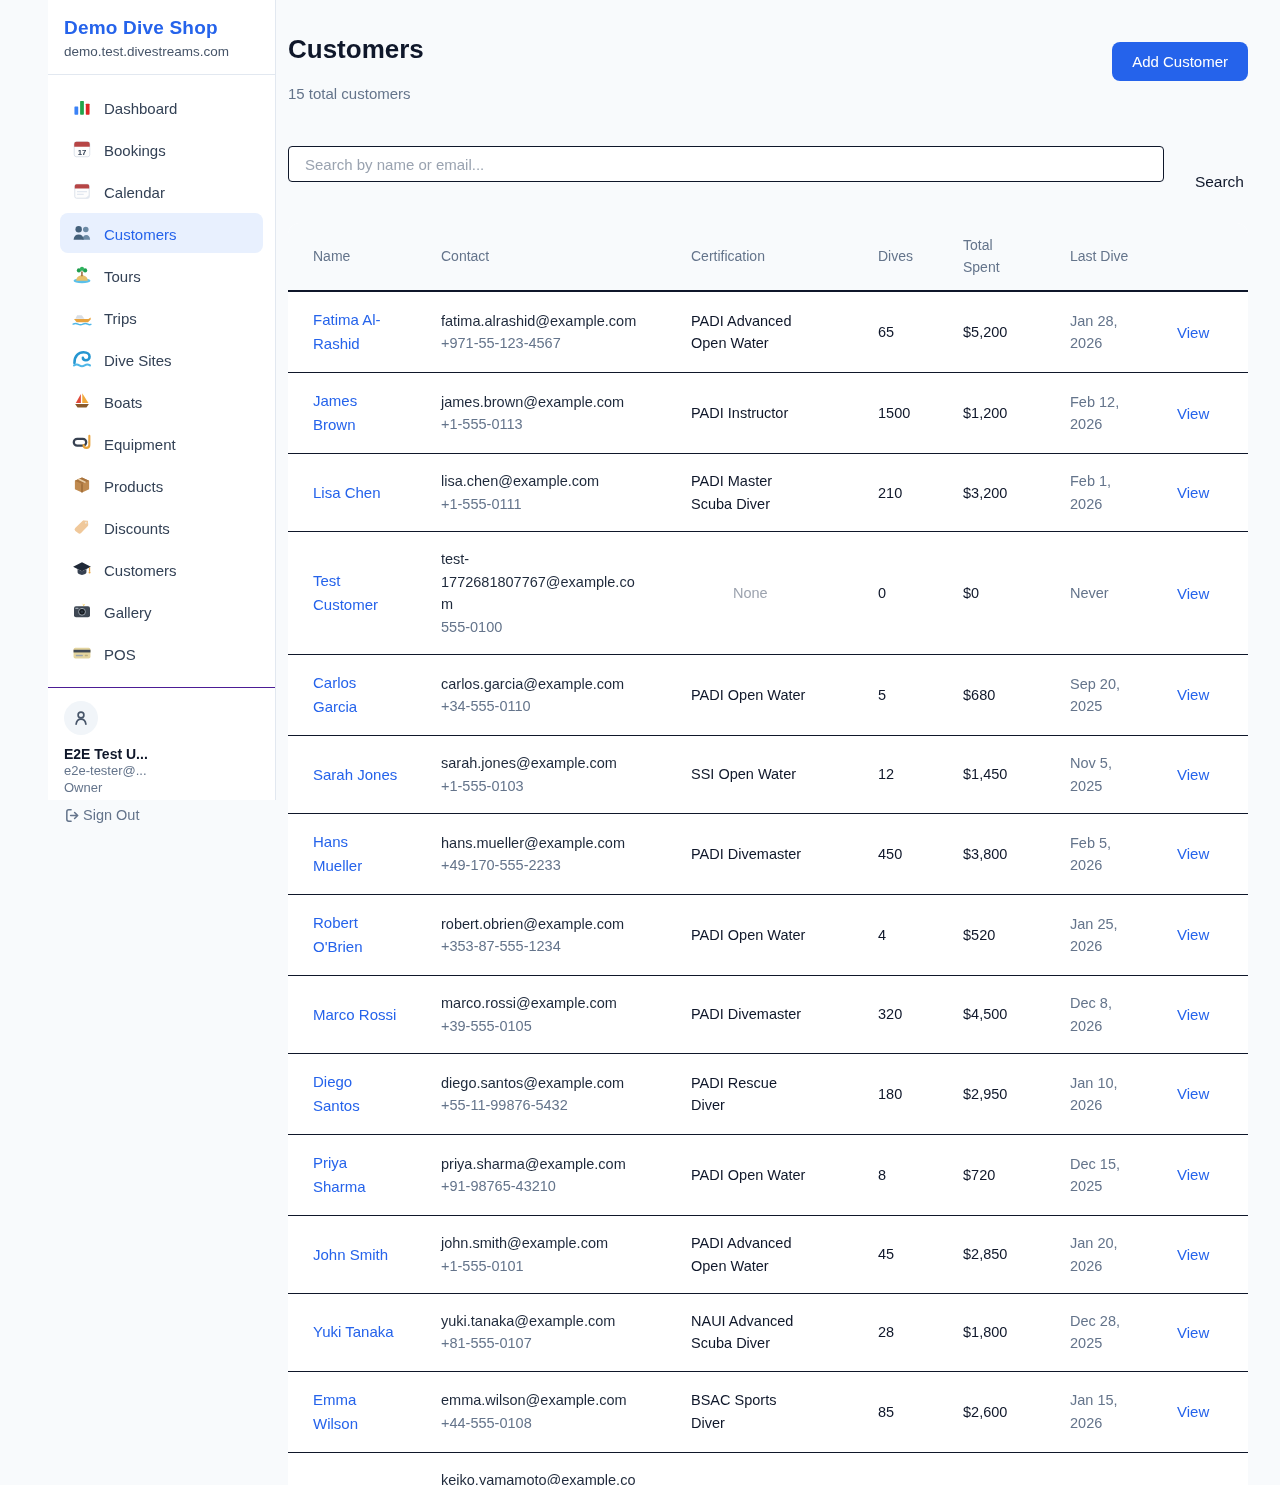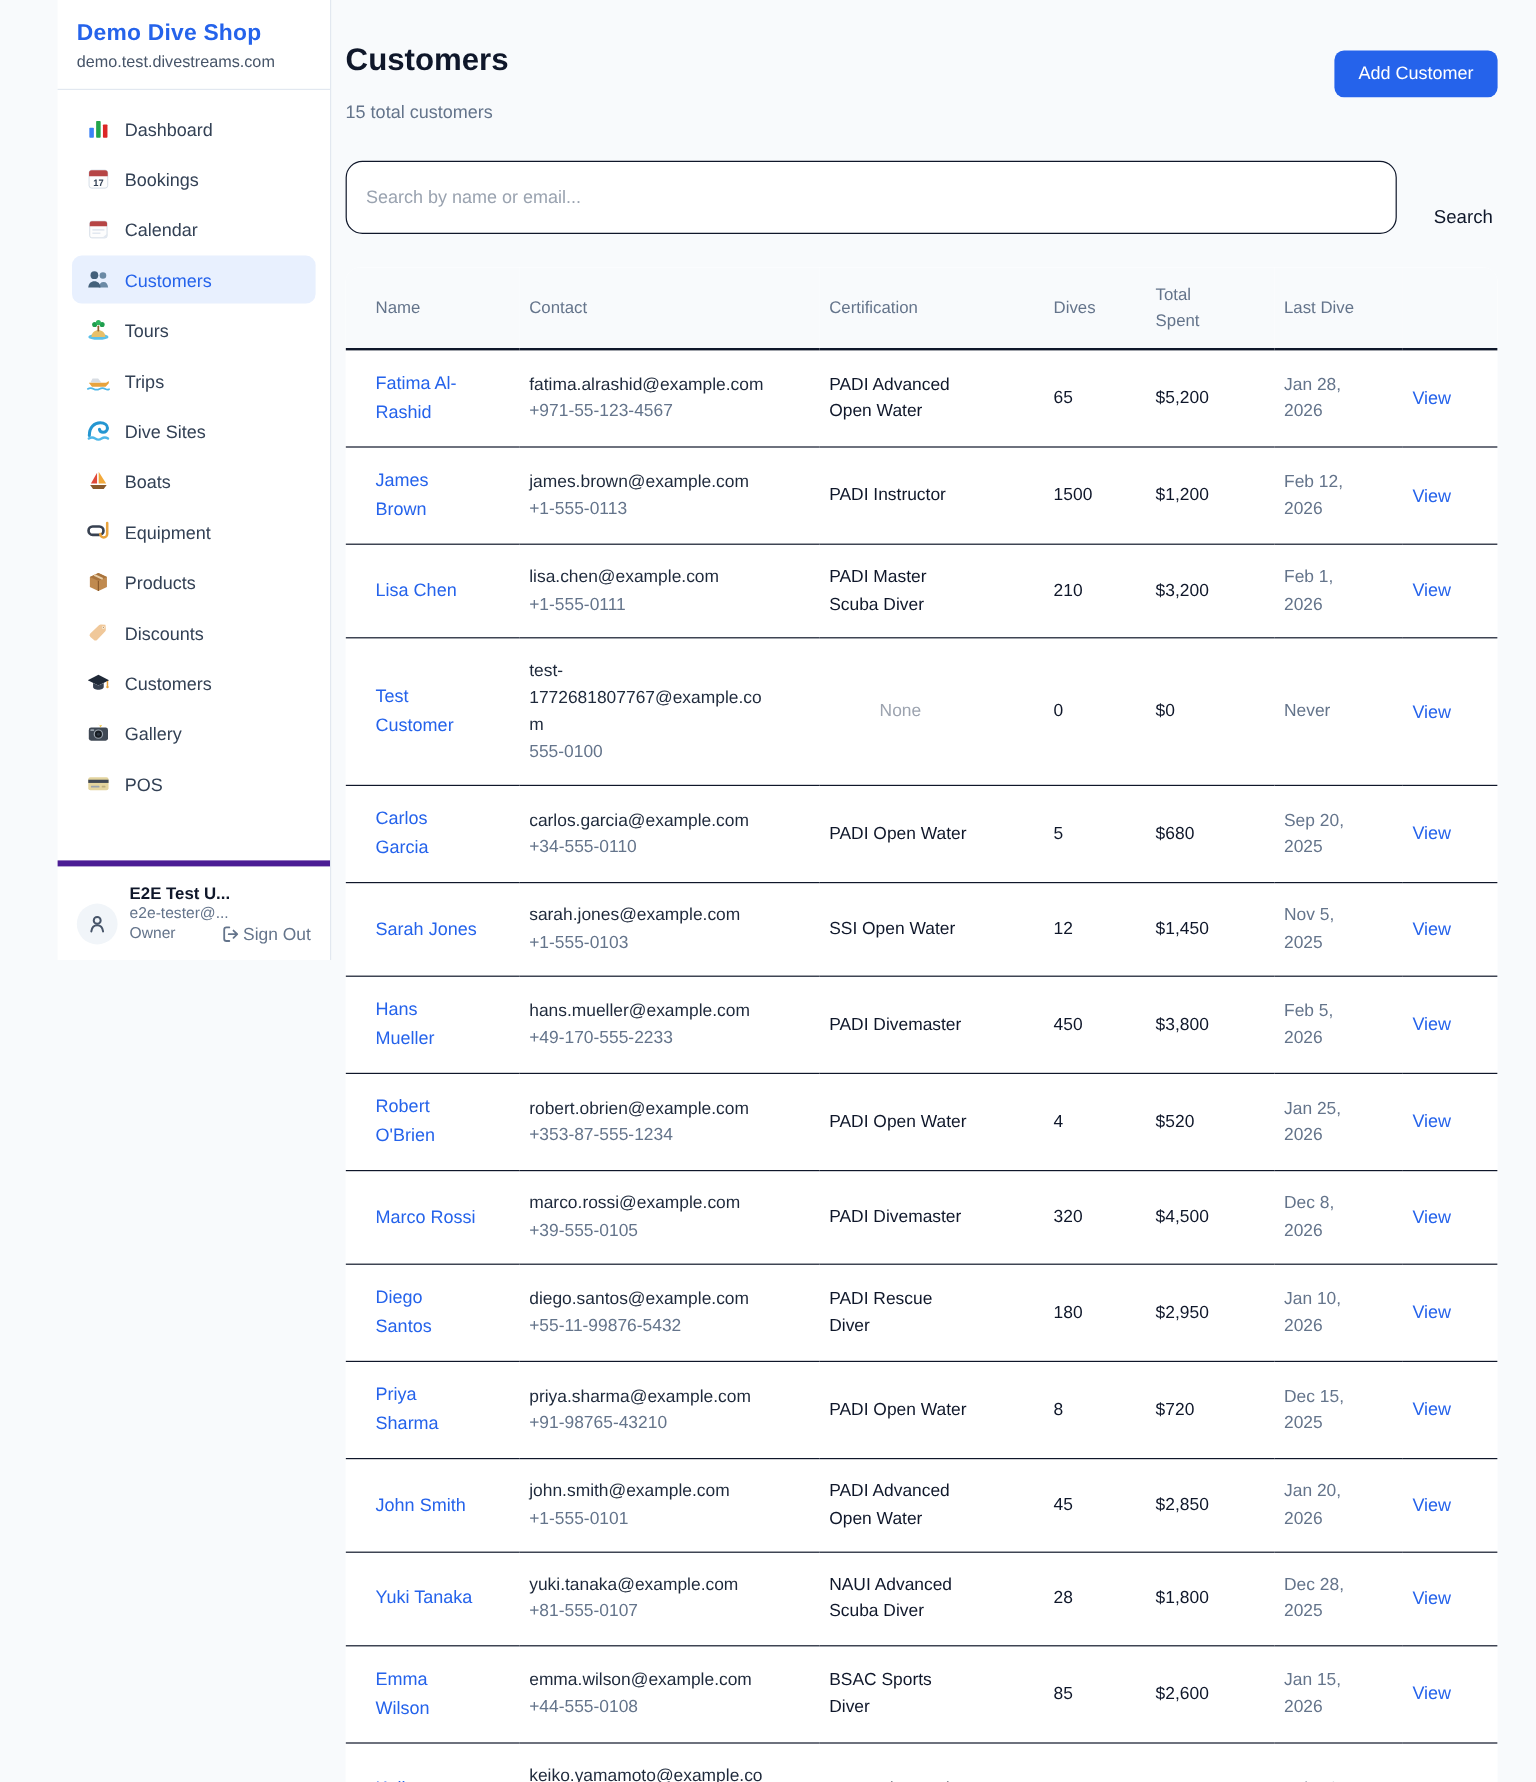--- a/index.html
+++ b/index.html
@@ -26,23 +26,23 @@
   .nav-item {
     display:flex; align-items:flex-end; gap:12px;
     padding:10px 12px; margin-bottom:2px;
     border-radius:8px; cursor:pointer;
     font-size:15px; color:#334155;
   }
   .nav-item.active { background:var(--active-nav-bg,#e8f0fe); color:var(--accent,#2563eb); }
   .nav-icon { width:20px; height:20px; flex:0 0 20px; display:inline-flex; }
   .nav-icon svg { width:20px; height:20px; }
   .side-footer {
-    border-top:5px solid #4c1d95;
+    border-top:1px solid #4c1d95;
     padding:13px 16px;
-    display:flex; align-items:flex-end; gap:10px;
+    display:flex; align-items:flex-start; gap:10px;flex-direction:column;
   }
   .avatar {
     width:34px; height:34px; border-radius:50%;
     background:#f1f5f9; flex:0 0 34px;
     display:flex; align-items:center; justify-content:center;
   }
   .user-info { flex:1; min-width:0; line-height:1.3; }
   .user-name { font-size:14px; font-weight:700; color:#0f172a; white-space:nowrap; }
   .user-email, .user-role { font-size:13px; color:#64748b; white-space:nowrap; }
   .signout-btn {
@@ -56,22 +56,22 @@
   .page-title { font-size:26px; font-weight:700; color:#0f172a; }
   .page-subtitle { margin-top:20px; font-size:15px; color:#64748b; }
   .add-btn {
     background:var(--accent,#2563eb); color:#ffffff;
     border:none; border-radius:8px; cursor:pointer;
     font-family:inherit; font-size:15px; font-weight:500;
     padding:11px 20px; margin-top:8px;
   }
   .search-row { display:flex; align-items:center; margin-top:27px; }
   .search-input {
-    flex:1; height:61px;
-    border:1.7px solid #0f172a; border-radius:14px;
+    flex:1; height:36px;
+    border:1.7px solid #0f172a; border-radius:4px;
     padding:0 16px; font-family:inherit; font-size:15px; color:#0f172a;
     background:#fff; outline:none;
   }
   .search-input::placeholder { color:#9aa3b0; }
   .search-btn {
     background:none; border:none; cursor:pointer;
     font-family:inherit; font-size:15.5px; font-weight:500; color:#0f172a;
     margin-left:27px; padding:8px 4px;margin-top:36px;
   }
   

